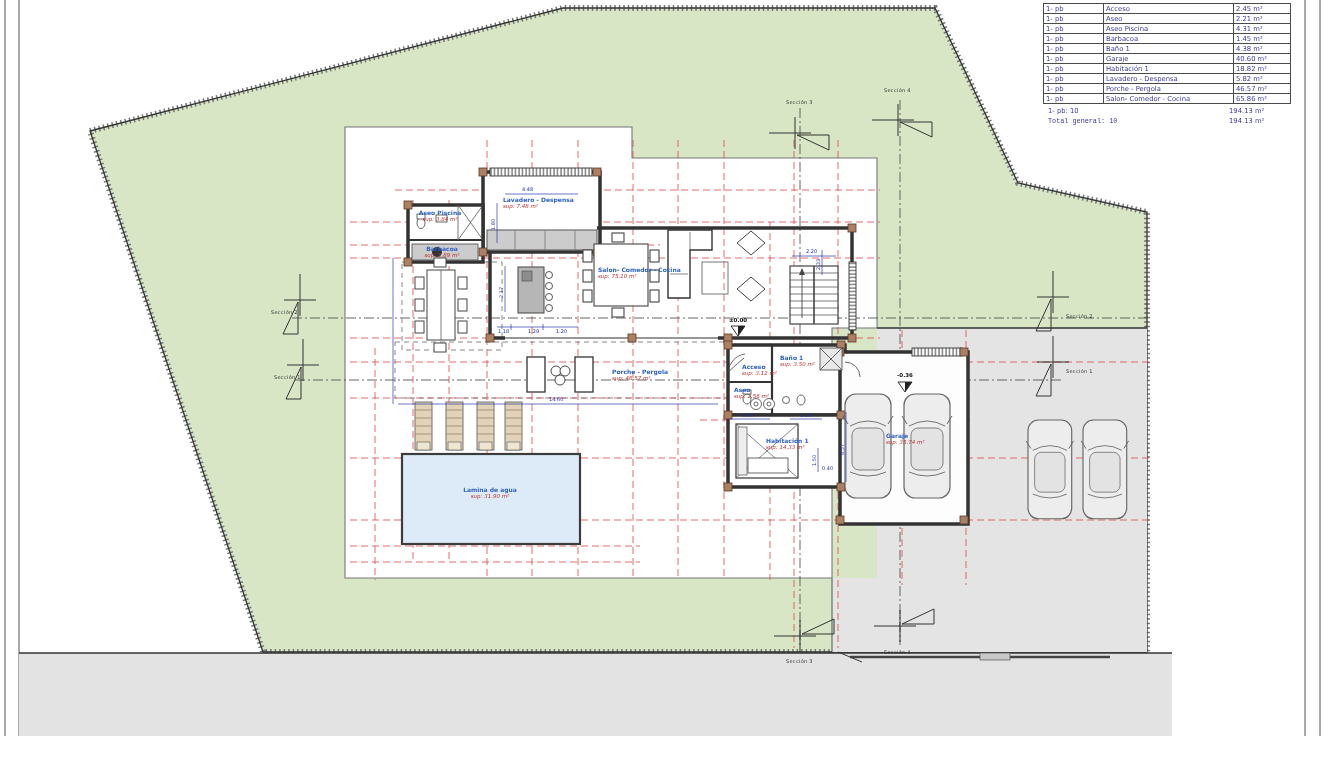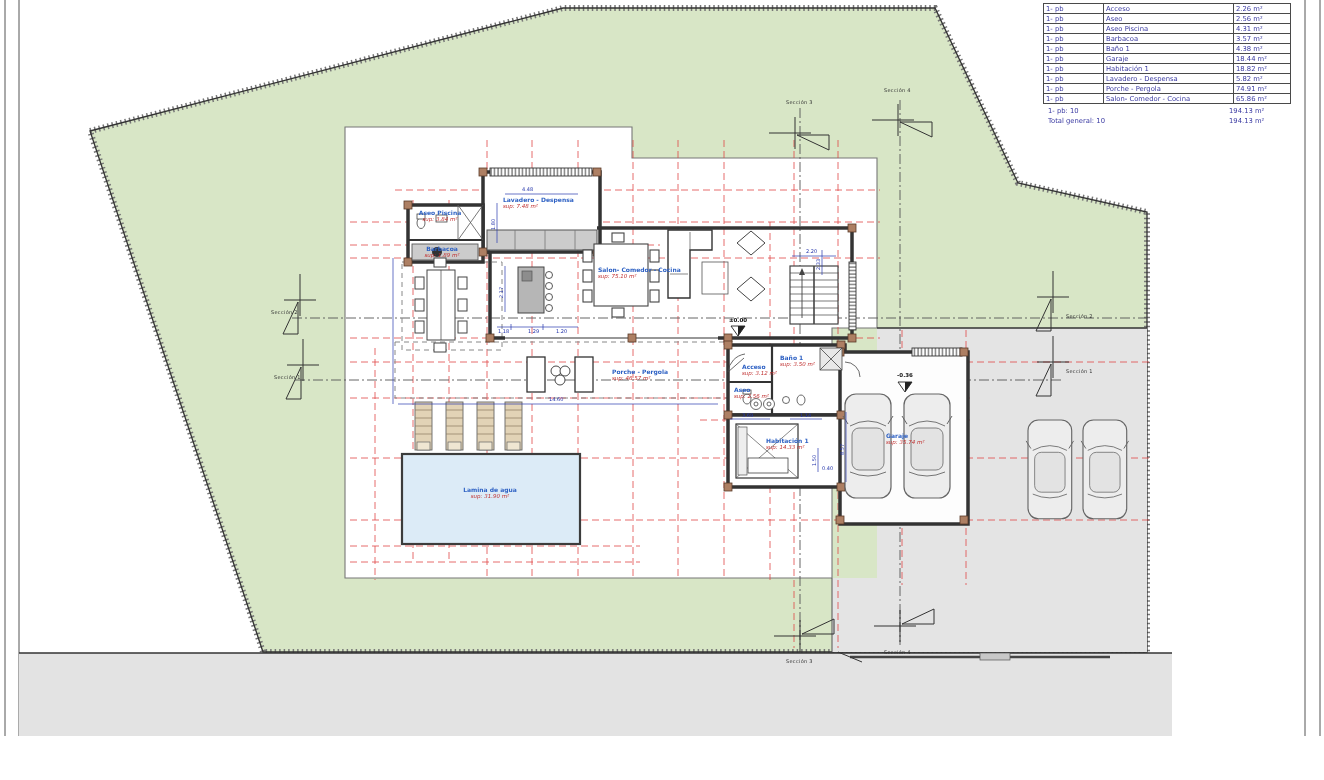--- a/index.html
+++ b/index.html
@@ -341,73 +341,73 @@
     <line x1="393" y1="258" x2="393" y2="404"></line>
   </g>
 </svg>
 
 <div class="areas">
   <table>
     <tbody>
           <tr>
             <td class="c1">1- pb</td>
             <td class="c2">Acceso</td>
-            <td class="c3">2.26 m²</td>
+            <td class="c3">2.45 m²</td>
           </tr>
     <tr>
             <td class="c1">1- pb</td>
             <td class="c2">Aseo</td>
-            <td class="c3">2.56 m²</td>
+            <td class="c3">2.21 m²</td>
           </tr>
     <tr>
             <td class="c1">1- pb</td>
             <td class="c2">Aseo Piscina</td>
             <td class="c3">4.31 m²</td>
           </tr>
     <tr>
             <td class="c1">1- pb</td>
             <td class="c2">Barbacoa</td>
-            <td class="c3">3.57 m²</td>
+            <td class="c3">1.45 m²</td>
           </tr>
     <tr>
             <td class="c1">1- pb</td>
             <td class="c2">Baño 1</td>
             <td class="c3">4.38 m²</td>
           </tr>
     <tr>
             <td class="c1">1- pb</td>
             <td class="c2">Garaje</td>
-            <td class="c3">18.44 m²</td>
+            <td class="c3">40.60 m²</td>
           </tr>
     <tr>
             <td class="c1">1- pb</td>
             <td class="c2">Habitación 1</td>
             <td class="c3">18.82 m²</td>
           </tr>
     <tr>
             <td class="c1">1- pb</td>
             <td class="c2">Lavadero  -  Despensa</td>
             <td class="c3">5.82 m²</td>
           </tr>
     <tr>
             <td class="c1">1- pb</td>
             <td class="c2">Porche - Pergola</td>
-            <td class="c3">74.91 m²</td>
+            <td class="c3">46.57 m²</td>
           </tr>
     <tr>
             <td class="c1">1- pb</td>
             <td class="c2">Salon- Comedor - Cocina</td>
             <td class="c3">65.86 m²</td>
           </tr>
   </tbody>
       </table>
 </div>
 <div class="tsum" style="left:1048px;top:107px;">1- pb: 10</div>
 <div class="tsum" style="left:1229px;top:107px;">194.13 m²</div>
-<div class="tsum" style="left:1048px;top:117px;">Total general: 10</div>
+<div class="tsum" style="left:1048px;top:117px;font-family:Liberation Mono, monospace;">Total general: 10</div>
 <div class="tsum" style="left:1229px;top:117px;">194.13 m²</div>
 
 <div class="lbl center" style="left:410px;top:209px;width:60px;">
   <span>Aseo Piscina</span><span class="sup">sup: 3.84 m²</span>
 </div>
 <div class="lbl" style="left:503px;top:196px;">
   <span>Lavadero  -  Despensa</span><span class="sup">sup: 7.48 m²</span>
 </div>
 <div class="lbl center" style="left:412px;top:245px;width:60px;">
   <span>Barbacoa</span><span class="sup">sup: 1.89 m²</span>

